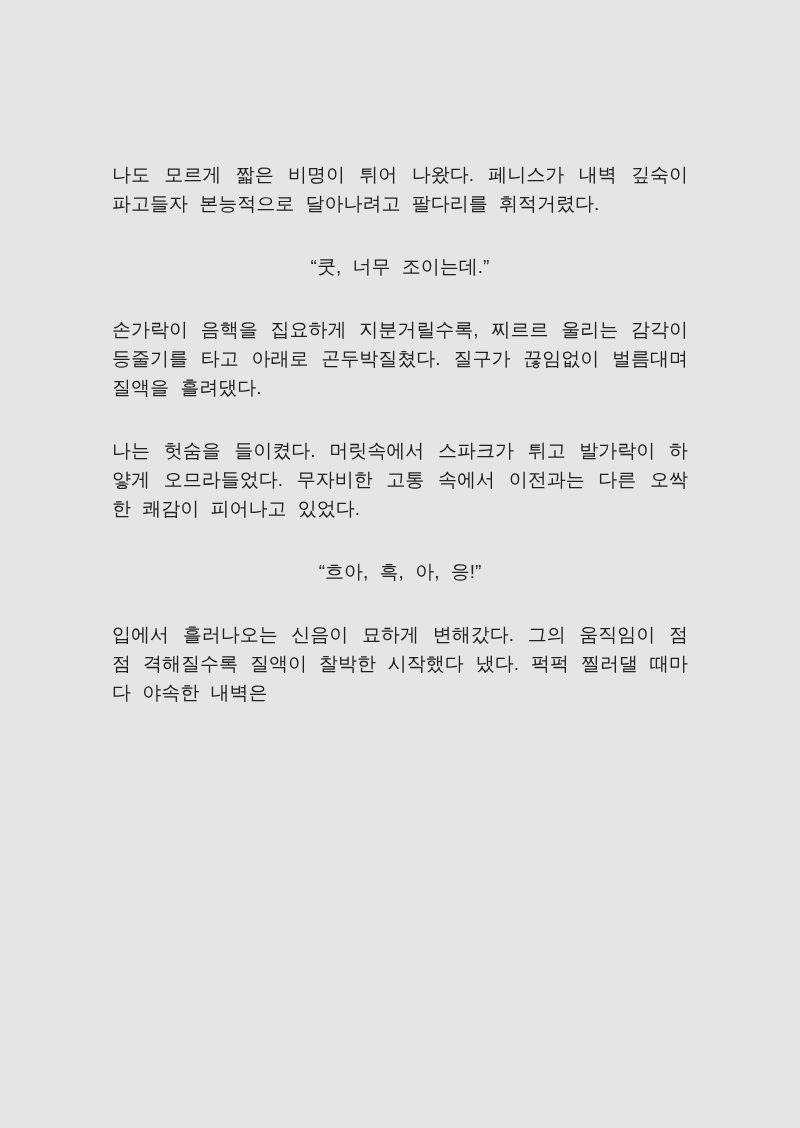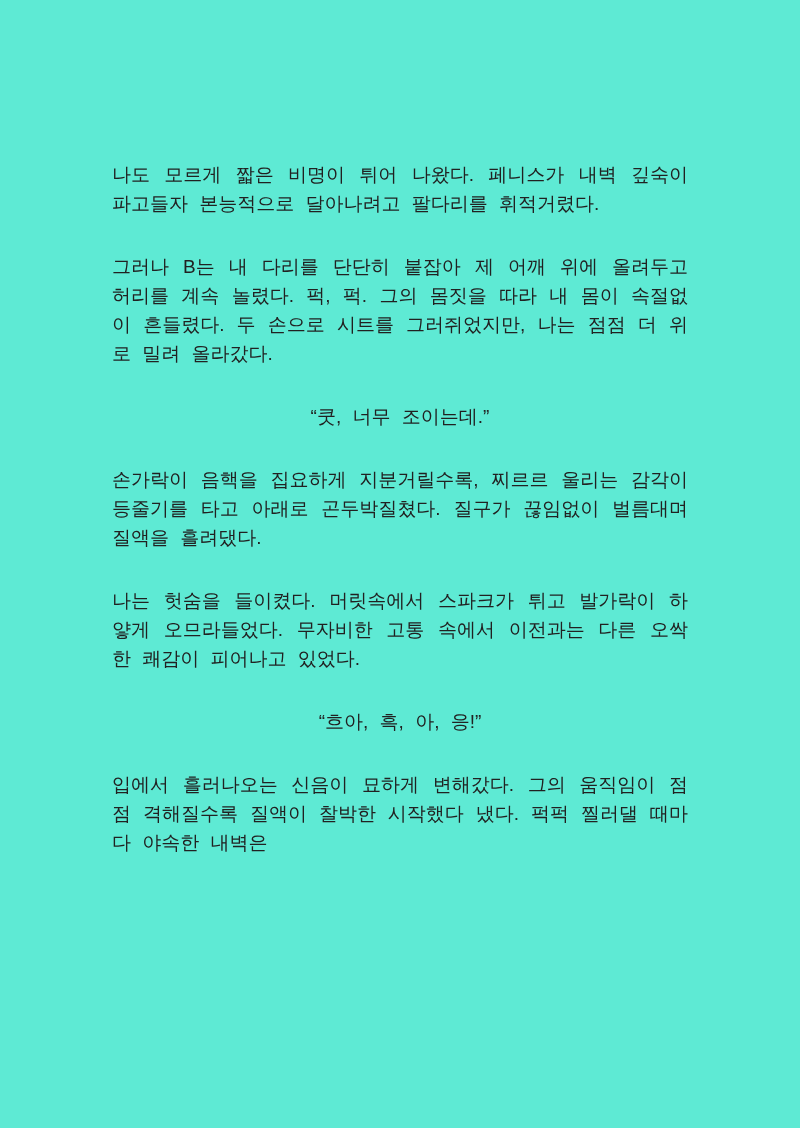--- a/index.html
+++ b/index.html
@@ -13,21 +13,21 @@
     overflow: hidden;
     position: relative;
     font-family: "Liberation Sans", sans-serif;
   }
   .page {
     position: absolute;
     left: 0;
     top: 0;
     width: 800px;
     height: 1128px;
-    background: #5eead4;
+    background: #e5e5e5;
   }
   .text-column {
     position: absolute;
     left: 112px;
     top: 160px;
     width: 576px;
   }
   .text-column p {
     margin: 0 0 34px 0;
     font-size: 19px;
@@ -47,20 +47,19 @@
   .text-column p.dialogue {
     text-align: center;
   }
 </style>
 </head>
 <body>
 
 <div class="page">
   <div class="text-column">
     <p>나도 모르게 짧은 비명이 튀어 나왔다. 페니스가 내벽 깊숙이 파고들자 본능적으로 달아나려고 팔다리를 휘적거렸다.</p>
-    <p>그러나 B는 내 다리를 단단히 붙잡아 제 어깨 위에 올려두고 허리를 계속 놀렸다. 퍽, 퍽. 그의 몸짓을 따라 내 몸이 속절없이 흔들렸다. 두 손으로 시트를 그러쥐었지만, 나는 점점 더 위로 밀려 올라갔다.</p>
     <p class="dialogue">“쿳, 너무 조이는데.”</p>
     <p>손가락이 음핵을 집요하게 지분거릴수록, 찌르르 울리는 감각이 등줄기를 타고 아래로 곤두박질쳤다. 질구가 끊임없이 벌름대며 질액을 흘려댔다.</p>
     <p>나는 헛숨을 들이켰다. 머릿속에서 스파크가 튀고 발가락이 하얗게 오므라들었다. 무자비한 고통 속에서 이전과는 다른 오싹한 쾌감이 피어나고 있었다.</p>
     <p class="dialogue">“흐아, 흑, 아, 응!”</p>
     <p>입에서 흘러나오는 신음이 묘하게 변해갔다. 그의 움직임이 점점 격해질수록 질액이 찰박한 시작했다 냈다. 퍽퍽 찔러댈 때마다 야속한 내벽은</p>
   </div>
 </div>
 
 </body></html>

